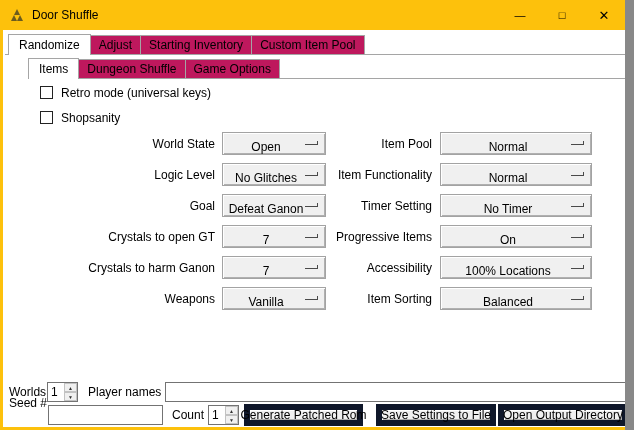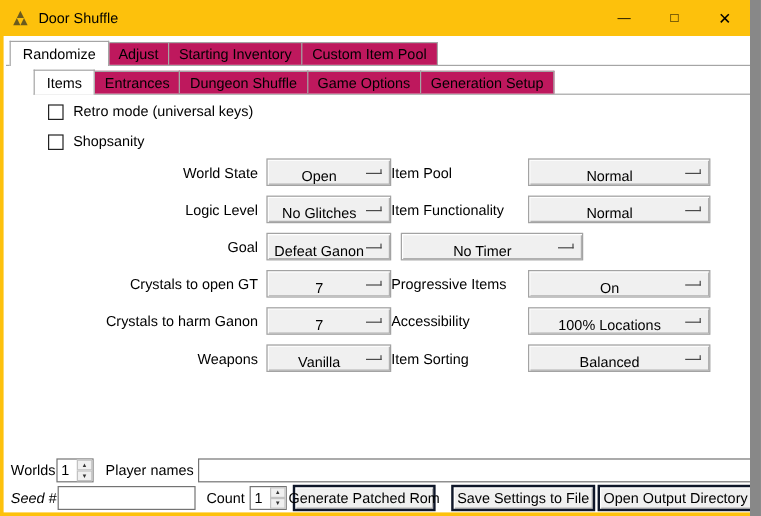--- a/index.html
+++ b/index.html
@@ -25,58 +25,58 @@
 
   .tabs { position:absolute; display:flex; align-items:flex-end; z-index:5; }
   .outer-tabs { left:5px; top:4px; height:20px; }
   .inner-tabs { left:25px; top:28px; height:20px; }
   .tab { height:19px; border:1px solid #a5a5a5; border-bottom:none; background:#be185d;
          padding:0 8px; display:flex; align-items:center; font-size:12px; cursor:default; }
   .tab + .tab { margin-left:-1px; }
   .tab.selected { height:21px; margin-bottom:-1px; background:#fff; z-index:6; padding:0 10px; }
 
   
-  .cb-row { position:absolute; left:37px; display:flex; align-items:flex-end; gap:8px; height:15px; }
+  .cb-row { position:absolute; left:37px; display:flex; align-items:center; gap:8px; height:15px; }
   .cb-row.r1 { top:55px; }
   .cb-row.r2 { top:80px; }
   .cb { width:13px; height:13px; border:1px solid #222; background:#fff; flex:0 0 auto; }
 
   
   .options { position:absolute; left:0; top:98px; width:628px; }
   .opt-row { display:flex; align-items:center; height:31px; }
   .opt-label-l { width:182px; margin-left:30px; text-align:right; }
-  .opt-label-r { width:106px; text-align:left; }
+  .opt-label-r { width:106px; text-align:right; }
   .dd { height:23px; position:relative; background:#f0f0f0; border:1px solid #a3a3a3;
         box-shadow: inset 1px 1px 0 #ffffff, inset -1px -1px 0 #b0b0b0;
         display:flex; align-items:flex-end; justify-content:center; cursor:default; }
   .dd-l { width:104px; margin-left:7px; }
   .dd-r { width:152px; margin-left:8px; }
   .dd .val { padding-right:16px; white-space:nowrap; }
   .dd-ind { position:absolute; right:7px; top:8px; width:13px; height:4px;
             border-bottom:1px solid #4a4a4a; border-right:1px solid #4a4a4a; }
 
   
   .lbl { position:absolute; font-size:12px; white-space:nowrap; }
   .entry { position:absolute; border:1px solid #737373; background:#fff; height:20px;
            font:12px "Liberation Sans", sans-serif; padding:0 3px; outline:none; }
   .spin { position:absolute; width:31px; height:20px; border:1px solid #737373; background:#fff; display:flex; }
   .spin .sv { flex:1; padding-left:3px; line-height:18px; font-size:12px; }
   .spin .arrows { width:13px; display:flex; flex-direction:column; }
   .spin .ar { flex:1; background:#f0f0f0; border:1px solid #c2c2c2; font-size:5px;
               display:flex; align-items:center; justify-content:center; color:#333; cursor:default; }
-  .btn { position:absolute; height:22px; background:#f0f0f0; border:2px solid #0f172a;
+  .btn { position:absolute; height:22px; background:#f0f0f0; border:6px solid #0f172a;
          box-shadow: inset 1px 1px 0 #ffffff, inset -1px -1px 0 #b0b0b0;
          display:flex; align-items:center; justify-content:center; font-size:12px; white-space:nowrap; cursor:default; }
 
   .row1-worlds-label { left:6px; top:355px; }
   .row1-spin { left:44px; top:352px; }
   .row1-pn-label { left:85px; top:355px; }
   .row1-pn-entry { left:162px; top:352px; width:462px; }
 
-  .row2-seed-label { left:6px; top:378px;font-style:italic; }
+  .row2-seed-label { left:6px; top:366px; }
   .row2-seed-entry { left:45px; top:375px; width:115px; }
   .row2-count-label { left:169px; top:378px; }
   .row2-spin { left:205px; top:375px; }
   .row2-generate { left:241px; top:374px; width:119px; }
   .row2-save { left:373px; top:374px; width:120px; }
   .row2-open { left:495px; top:374px; width:130px; }
 </style>
 </head>
 <body>
 
@@ -104,24 +104,22 @@
     <div class="tabs outer-tabs">
       <div class="tab selected">Randomize</div>
       <div class="tab">Adjust</div>
       <div class="tab">Starting Inventory</div>
       <div class="tab">Custom Item Pool</div>
     </div>
 
     <div class="nb-line inner-line"></div>
     <div class="tabs inner-tabs">
       <div class="tab selected">Items</div>
-      <div class="tab">Entrances</div>
       <div class="tab">Dungeon Shuffle</div>
       <div class="tab">Game Options</div>
-      <div class="tab">Generation Setup</div>
     </div>
 
     <div class="cb-row r1">
       <span class="cb"></span>
       <span>Retro mode (universal keys)</span>
     </div>
     <div class="cb-row r2">
       <span class="cb"></span>
       <span>Shopsanity</span>
     </div>
@@ -153,20 +151,21 @@
           <span class="dd-ind"></span>
         </div>
       </div>
 
       <div class="opt-row">
         <span class="opt-label-l">Goal</span>
         <div class="dd dd-l">
           <span class="val">Defeat Ganon</span>
           <span class="dd-ind"></span>
         </div>
+        <span class="opt-label-r">Timer Setting</span>
         <div class="dd dd-r">
           <span class="val">No Timer</span>
           <span class="dd-ind"></span>
         </div>
       </div>
 
       <div class="opt-row">
         <span class="opt-label-l">Crystals to open GT</span>
         <div class="dd dd-l">
           <span class="val">7</span>

